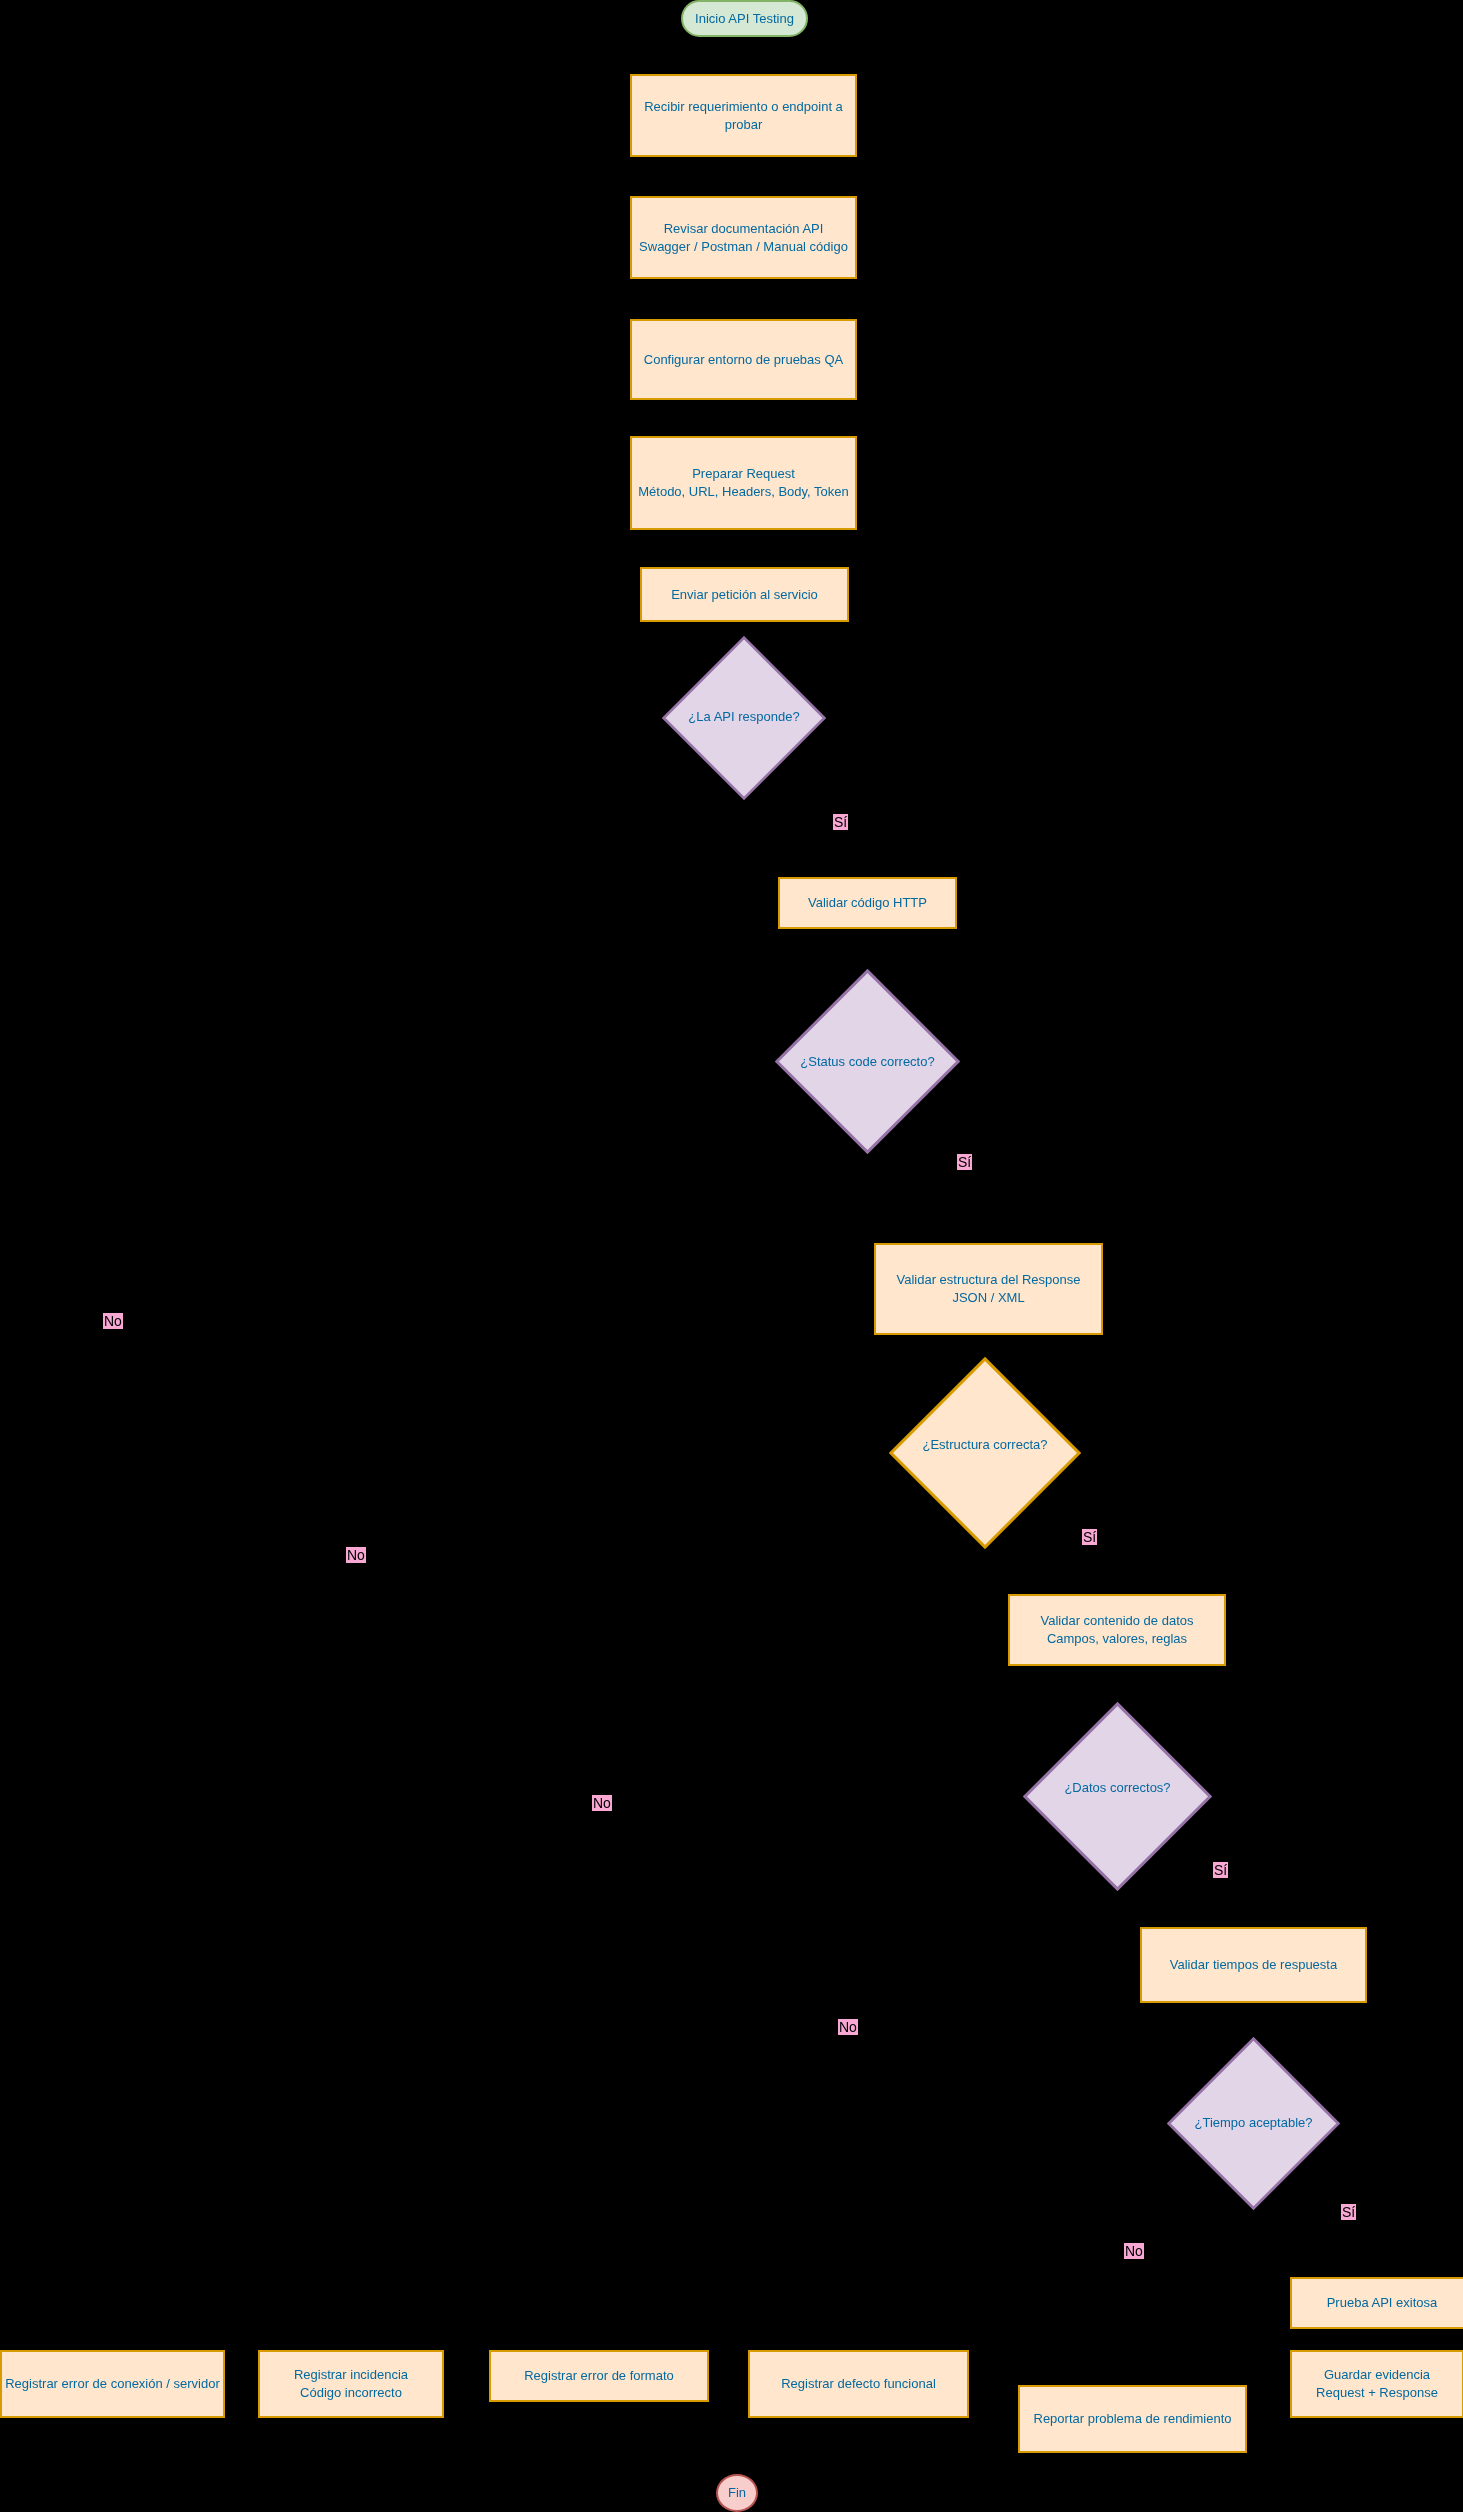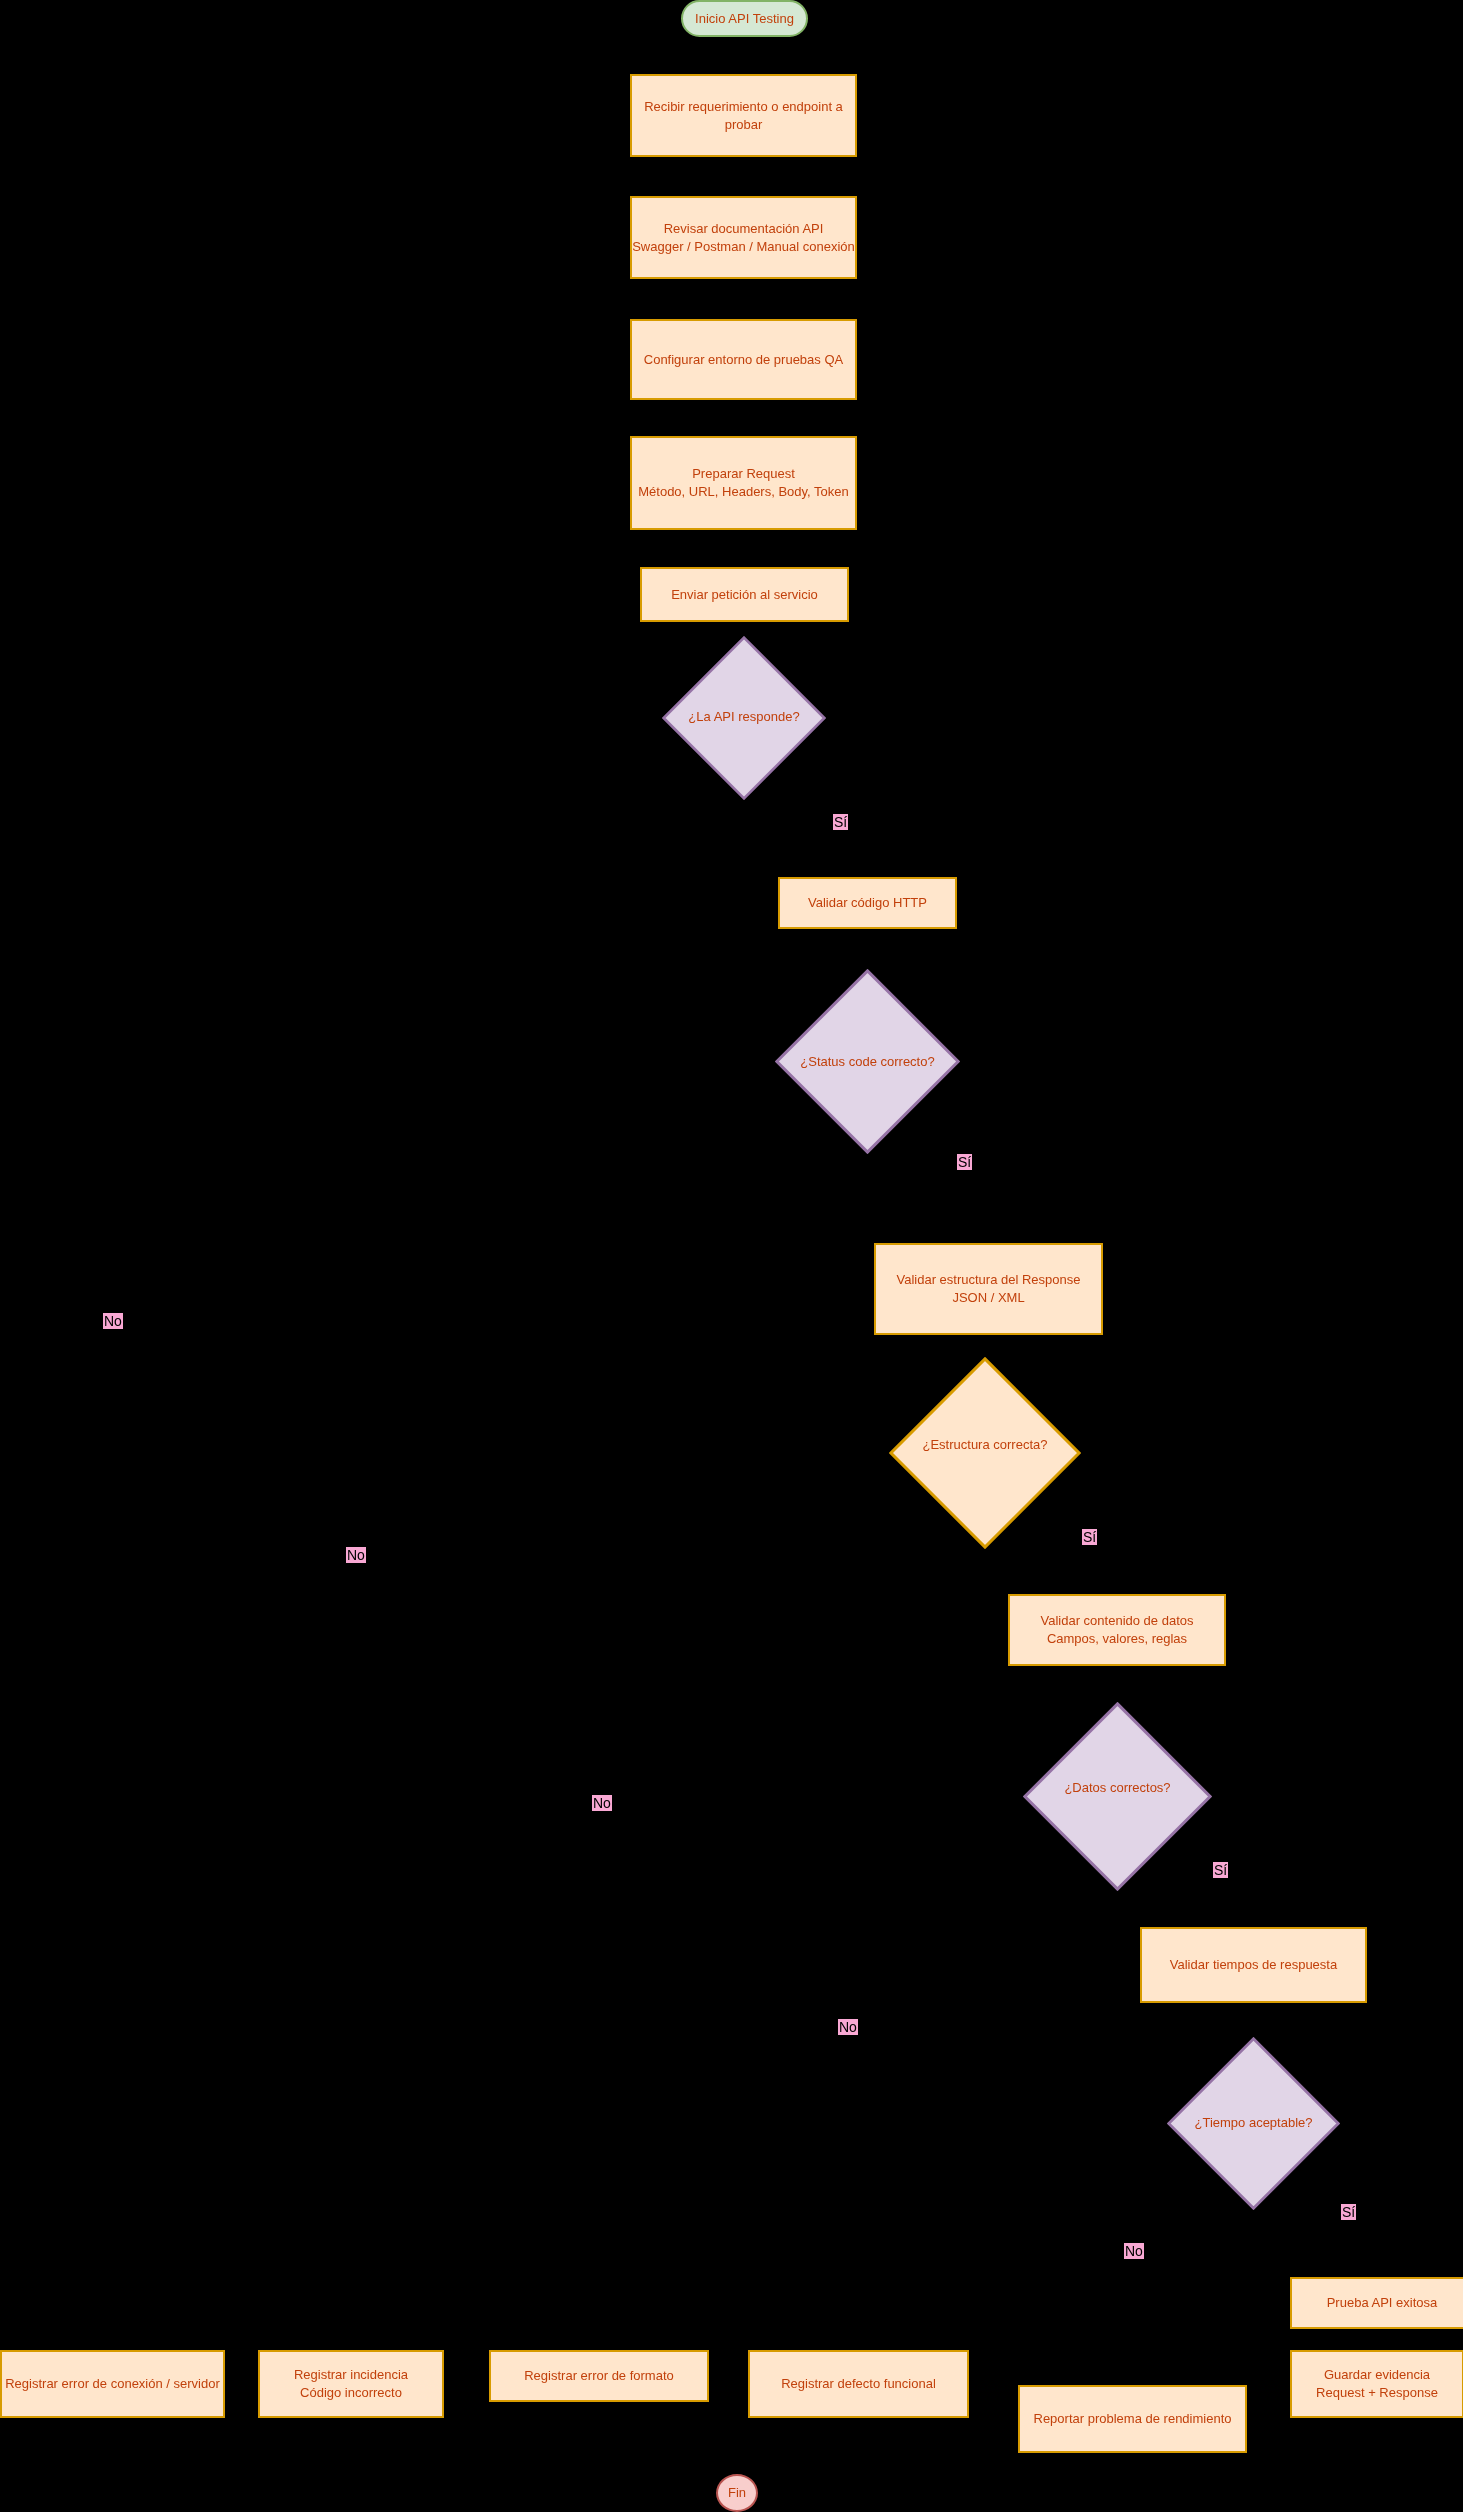--- a/index.html
+++ b/index.html
@@ -28,21 +28,21 @@
     height: 2512px;
     pointer-events: none;
   }
   .node {
     position: absolute;
     box-sizing: border-box;
     display: flex;
     align-items: center;
     justify-content: center;
     text-align: center;
-    color: #c2410c;
+    color: #0369a1;
     font-size: 13px;
     line-height: 1.35;
     white-space: pre-line;
     z-index: 3;
   }
   .node.process {
     background: #ffe6cc;
     border: 2.6px solid #d79b00;
   }
   .node.terminator-start {
@@ -124,21 +124,21 @@
   <div class="node terminator-start" style="left:681px; top:0px; width:127px; height:37px;">
     <span>Inicio API Testing</span>
   </div>
 
   <div class="node process" style="left:630px; top:74px; width:227px; height:83px;align-items:center;">
     <span>Recibir requerimiento o endpoint a probar</span>
   </div>
 
   <div class="node process" style="left:630px; top:196px; width:227px; height:83px;">
     <span>Revisar documentación API
-Swagger / Postman / Manual conexión</span>
+Swagger / Postman / Manual código</span>
   </div>
 
   <div class="node process" style="left:630px; top:319px; width:227px; height:81px;">
     <span>Configurar entorno de pruebas QA</span>
   </div>
 
   <div class="node process" style="left:630px; top:436px; width:227px; height:94px;">
     <span>Preparar Request
 Método, URL, Headers, Body, Token</span>
   </div>

